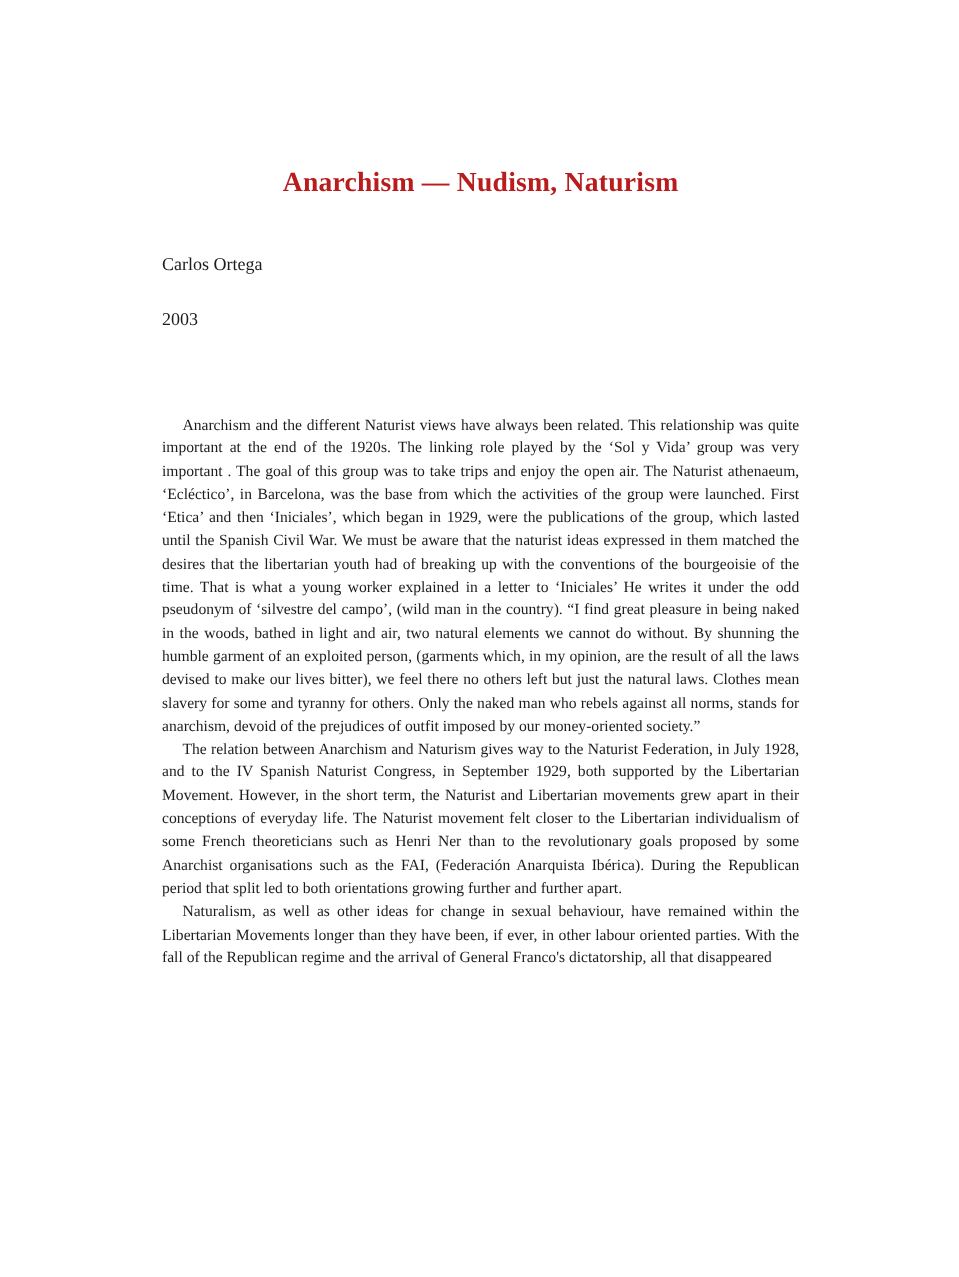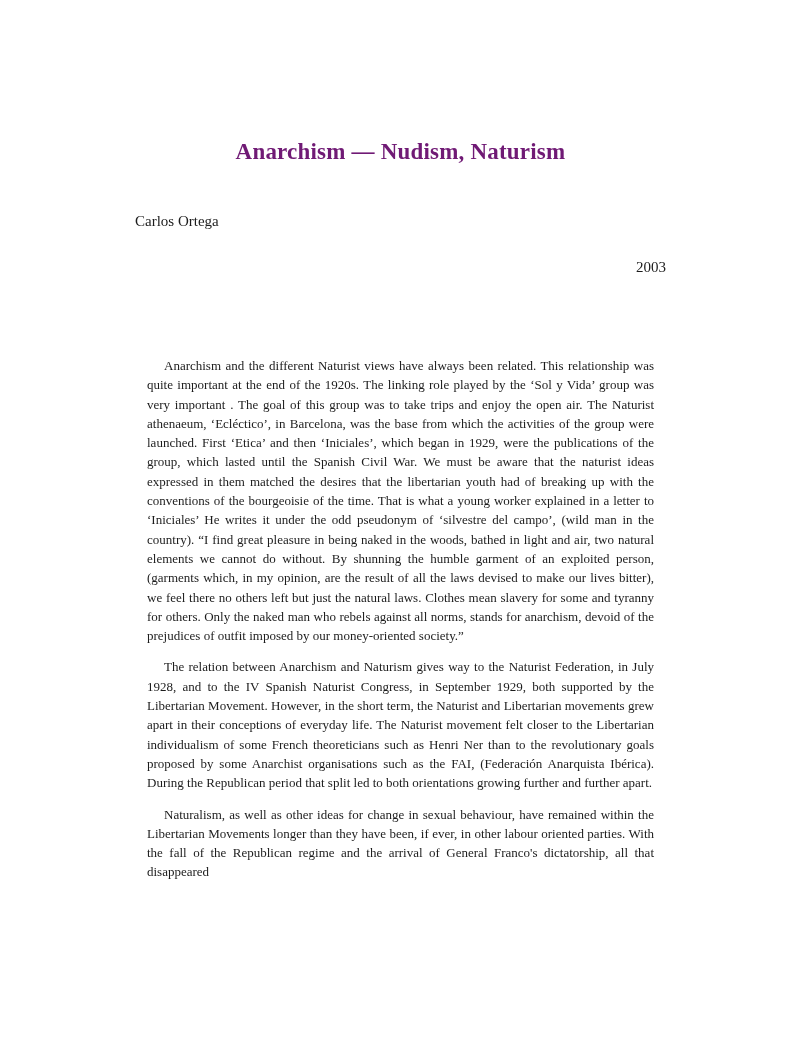--- a/index.html
+++ b/index.html
@@ -19,50 +19,50 @@
   .doc-title {
     position: absolute;
     top: 139px;
     left: 135px;
     width: 531px;
     margin: 0;
     text-align: center;
     font-size: 23px;
     font-weight: bold;
     letter-spacing: 0.2px;
-    color: #701a75;
+    color: #b91c1c;
   }
   .doc-author {
     position: absolute;
     top: 213px;
     left: 135px;
     width: 531px;
     font-size: 15px;
   }
   .doc-date {
     position: absolute;
     top: 259px;
     left: 135px;
     width: 531px;
-    text-align: right;
+    text-align: left;
     font-size: 15px;
   }
   .doc-body {
     position: absolute;
     top: 344px;
     left: 135px;
     width: 531px;
     font-size: 13px;
     line-height: 19.3px;
     text-align: justify;
     hyphens: auto;
     -webkit-hyphens: auto;
   }
   .doc-body p {
-    margin: 12px;
+    margin: 0;
     padding: 0;
     text-indent: 17px;
   }
 </style>
 </head>
 <body>
 
 <div class="page">
   <h1 class="doc-title">Anarchism — Nudism, Naturism</h1>
   <div class="doc-author">Carlos Ortega</div>

